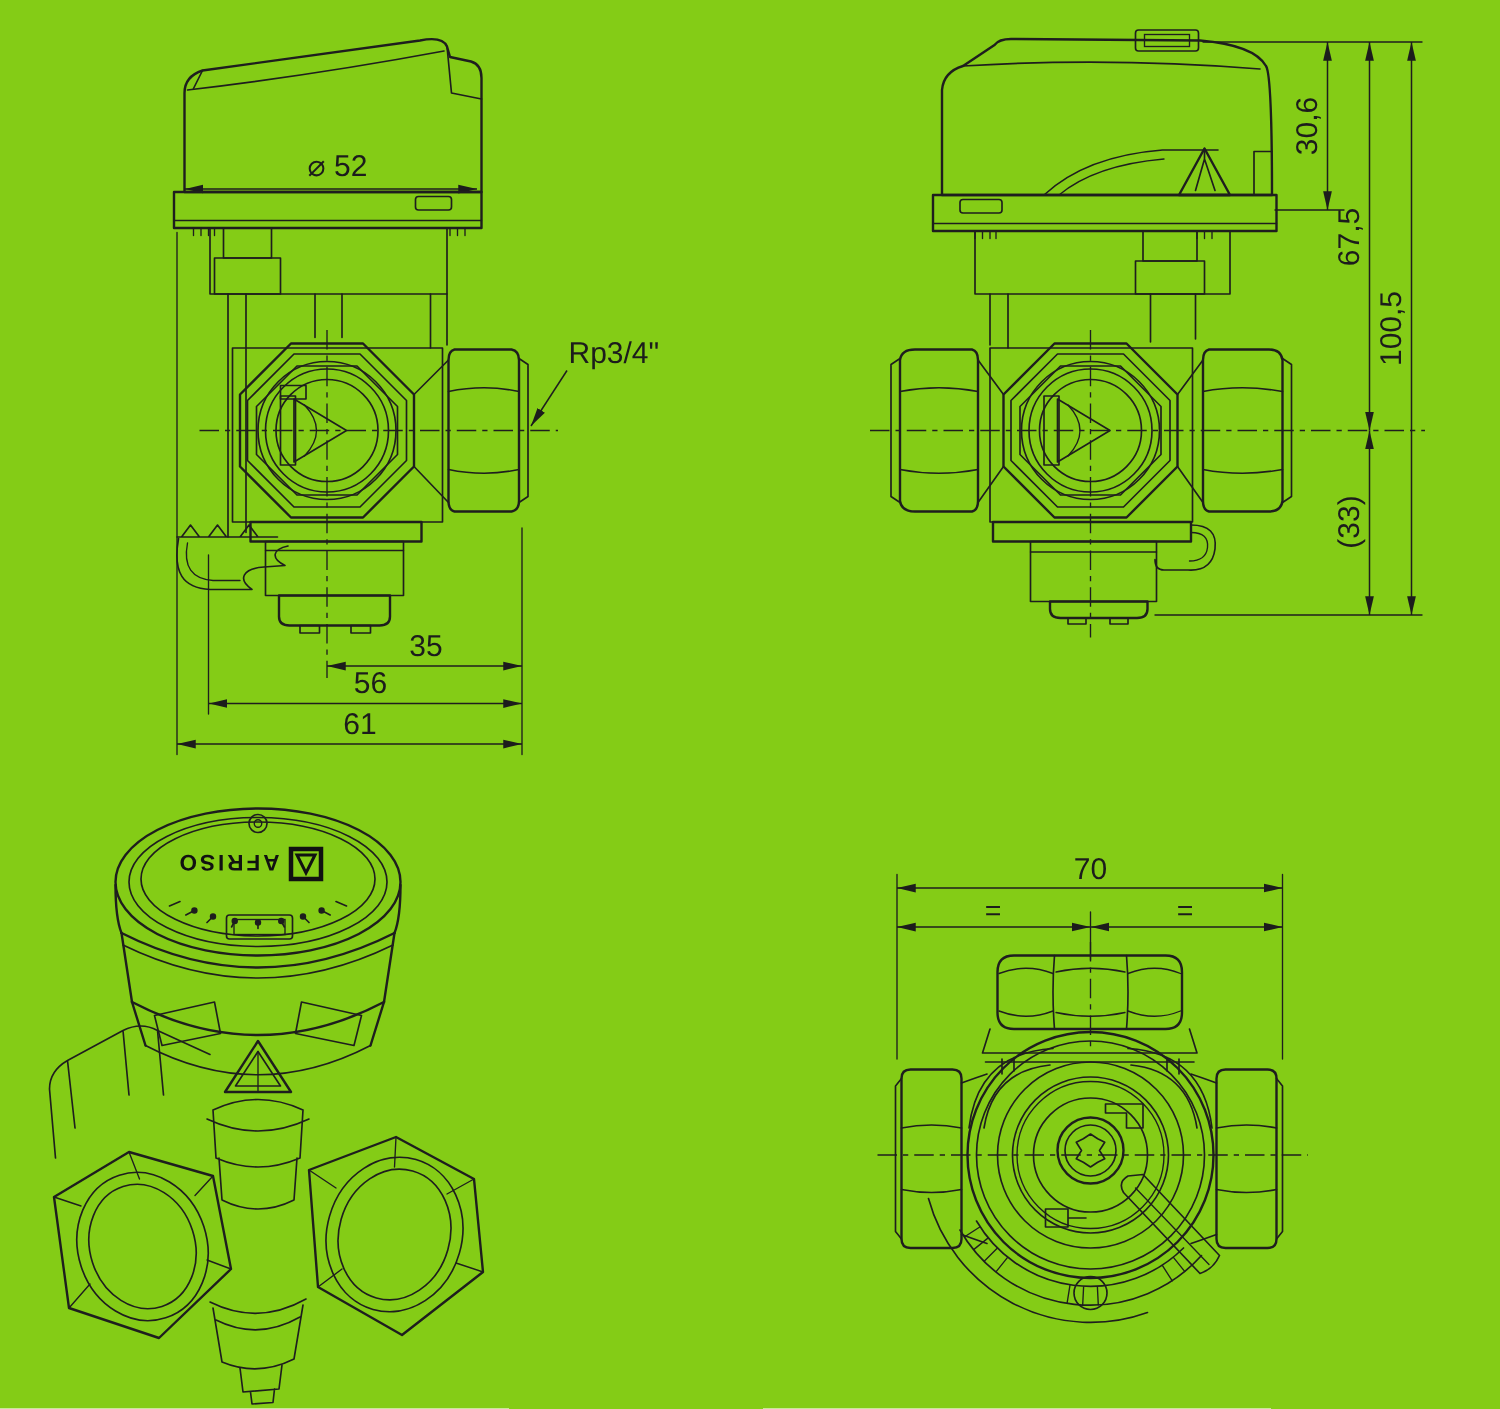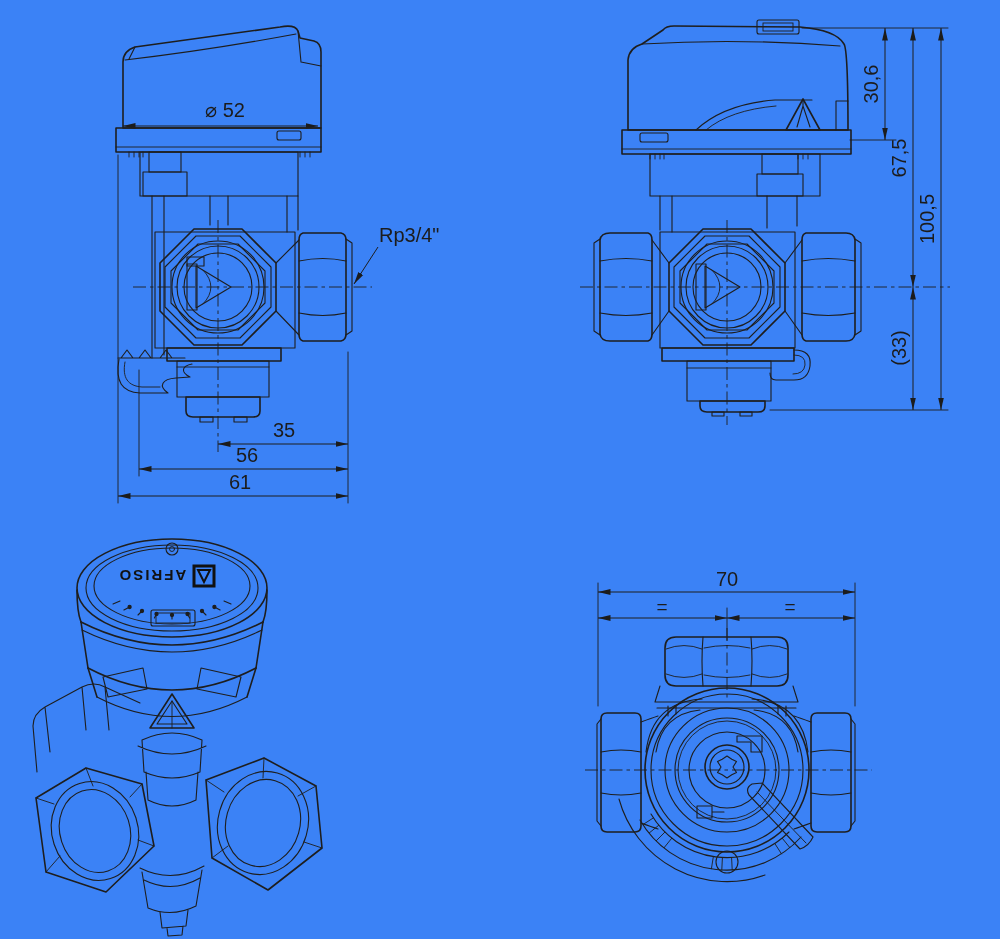--- a/index.html
+++ b/index.html
@@ -1,16 +1,16 @@
 <!DOCTYPE html>
 <html><head>
 <meta charset="utf-8">
 <style>
   html,body{margin:0;padding:0;background:#ffffff;}
-  .stage{position:relative;width:1000px;height:939px;background:#3b82f6;overflow:hidden;}
+  .stage{position:relative;width:1000px;height:939px;background:#84cc16;overflow:hidden;}
   svg{display:block;}
   .ol{fill:none;stroke:#1e1e1e;stroke-width:1.6;stroke-linejoin:round;stroke-linecap:round;}
   .ml{fill:none;stroke:#1e1e1e;stroke-width:1.1;stroke-linejoin:round;stroke-linecap:round;}
   .tl{fill:none;stroke:#1e1e1e;stroke-width:0.9;stroke-linecap:round;}
   .cl{fill:none;stroke:#1e1e1e;stroke-width:0.9;stroke-dasharray:13 4 3.5 4;}
   .dln{fill:none;stroke:#1e1e1e;stroke-width:1;marker-start:url(#arr);marker-end:url(#arr);}
   .ldr{fill:none;stroke:#1e1e1e;stroke-width:1;marker-end:url(#arr);}
   .dim-text{font-family:"Liberation Sans",sans-serif;font-size:20px;fill:#1c1c1c;}
   .eq-text{font-family:"Liberation Sans",sans-serif;font-size:19px;fill:#1c1c1c;}
   .brand-text{font-family:"Liberation Sans",sans-serif;font-size:15px;font-weight:bold;letter-spacing:2px;fill:#111;}

